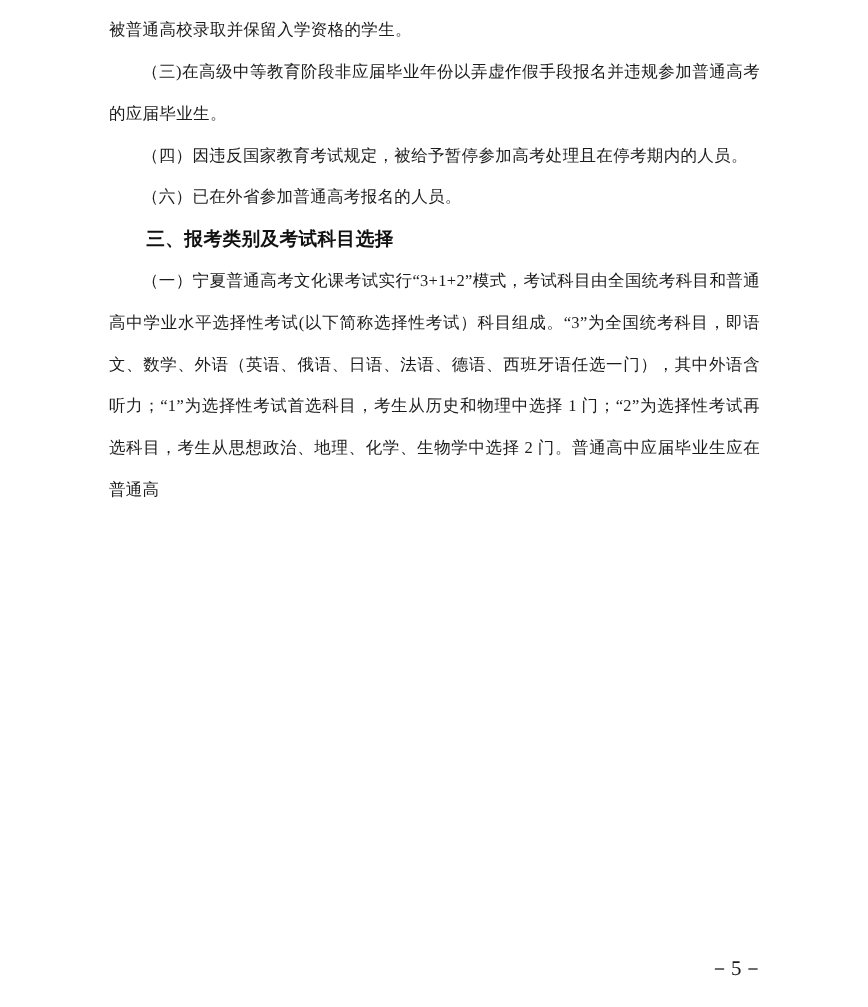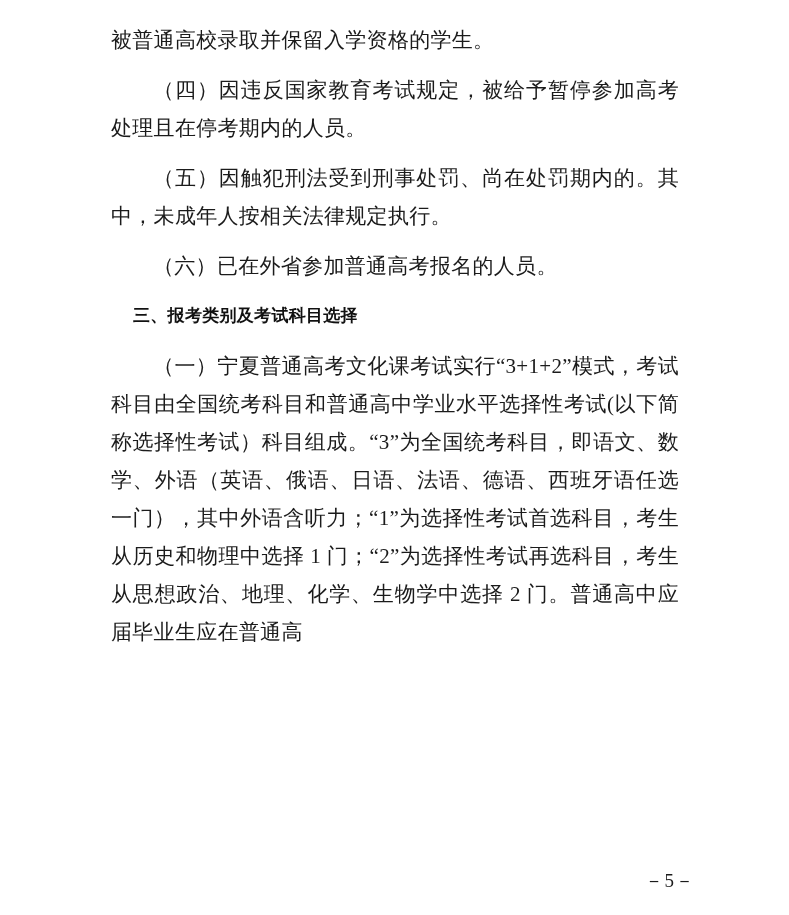--- a/index.html
+++ b/index.html
@@ -20,22 +20,22 @@
     inset: 0;
     background: #ffffff;
   }
   .content {
     position: absolute;
     left: 99px;
     top: 9px;
     width: 592px;
   }
   .para {
-    margin: 12px;
-    font-size: 21px;
+    margin: 0;
+    font-size: 15px;
     line-height: 38px;
     text-align: justify;
     text-indent: 2em;
     letter-spacing: 0.3px;
   }
   .para.no-indent {
     text-indent: 0;
   }
   .heading {
     margin: 0;
@@ -59,24 +59,24 @@
 </style>
 </head>
 <body>
 
 <div class="page">
   <div class="content">
 
     <p class="para no-indent">被普通高校录取并保留入学资格的学生。</p>
 
 
+    <p class="para">（三)在高级中等教育阶段非应届毕业年份以弄虚作假手段报名并违规参加普通高考的应届毕业生。</p>
 
     <p class="para">（四）因违反国家教育考试规定，被给予暂停参加高考处理且在停考期内的人员。</p>
 
-    <p class="para">（五）因触犯刑法受到刑事处罚、尚在处罚期内的。其中，未成年人按相关法律规定执行。</p>
 
     <p class="para">（六）已在外省参加普通高考报名的人员。</p>
 
 
 
     <h2 class="heading">三、报考类别及考试科目选择</h2>
 
 
     <p class="para">（一）宁夏普通高考文化课考试实行“3+1+2”模式，考试科目由全国统考科目和普通高中学业水平选择性考试(以下简称选择性考试）科目组成。“3”为全国统考科目，即语文、数学、外语（英语、俄语、日语、法语、德语、西班牙语任选一门），其中外语含听力；“1”为选择性考试首选科目，考生从历史和物理中选择 1 门；“2”为选择性考试再选科目，考生从思想政治、地理、化学、生物学中选择 2 门。普通高中应届毕业生应在普通高</p>
 

